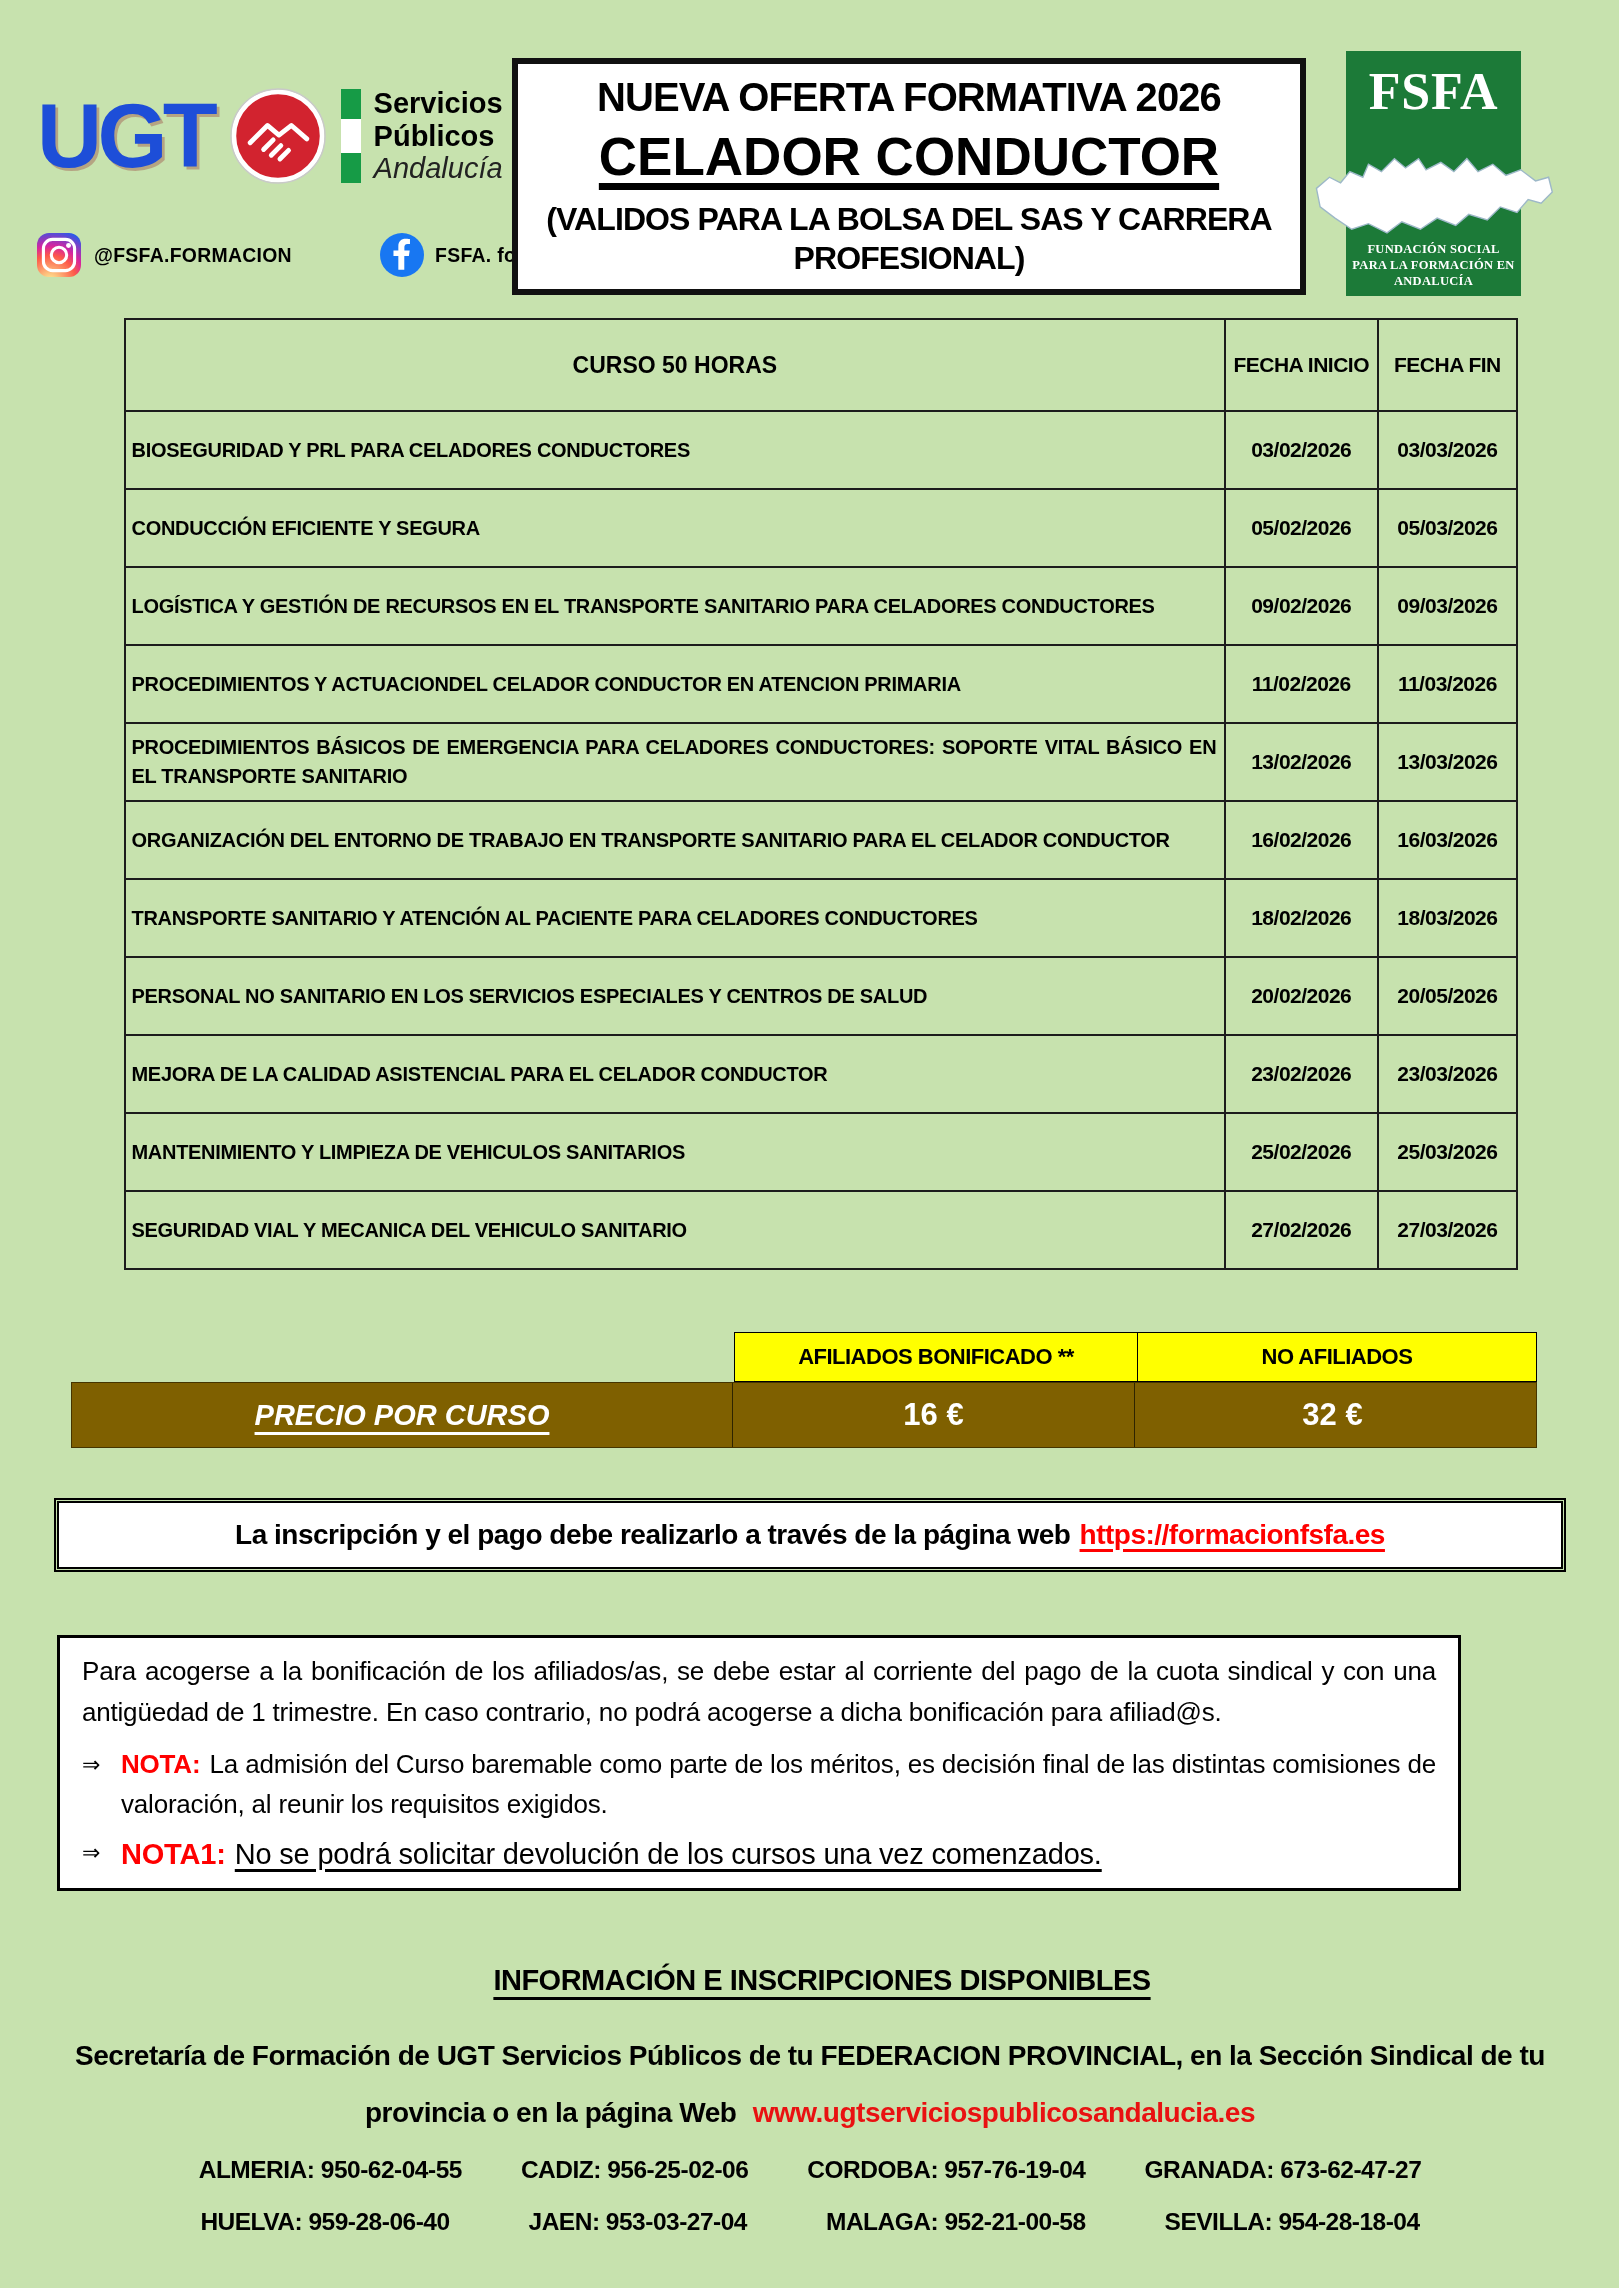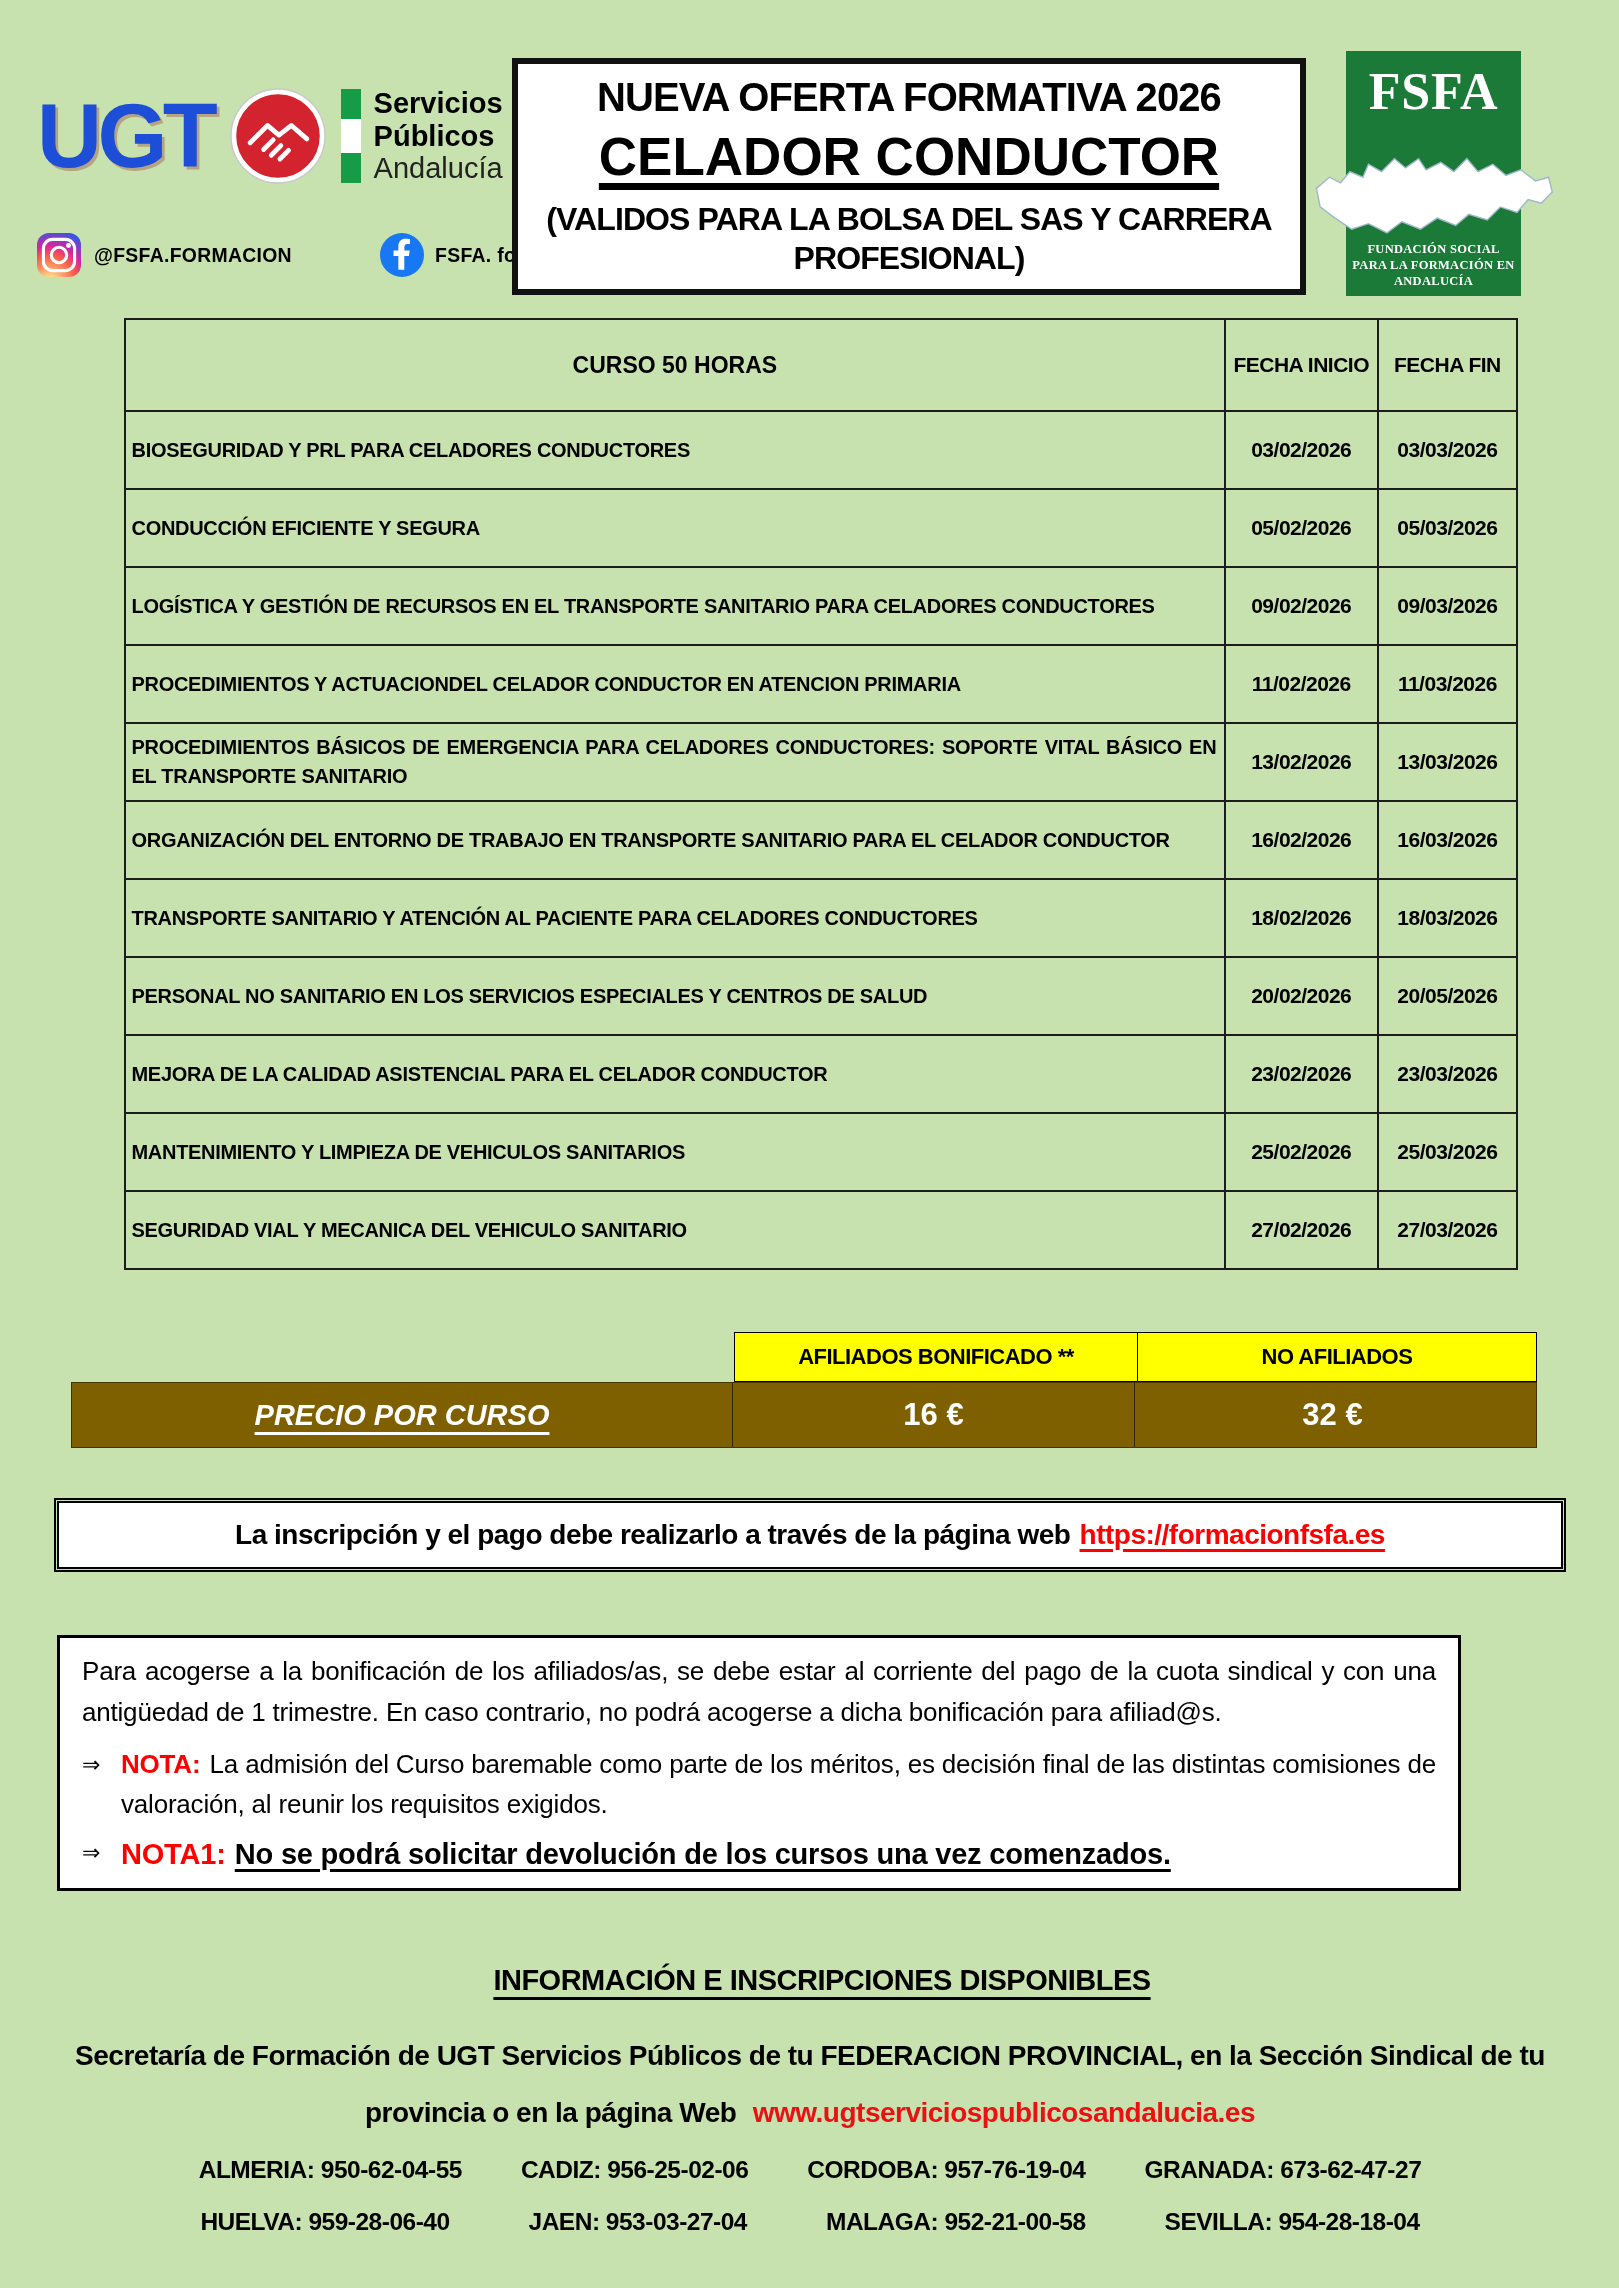--- a/index.html
+++ b/index.html
@@ -19,21 +19,21 @@
     font-size:90px; font-weight:bold; color:#1d4ed8; letter-spacing:-4.6px;
     line-height:1; text-shadow:2.8px 2.8px 0 rgba(140,20,30,.30);
   }
   .ugt-circle { width:96px; height:96px; margin-left:16.6px; flex:0 0 auto; }
   .flag-bar {
     width:20px; height:94px; margin-left:14.8px; flex:0 0 auto;
     background:linear-gradient(180deg,#169b46 0 32%,#ffffff 32% 68%,#169b46 68% 100%);
   }
   .ugt-org { margin-left:13px; font-size:29px; line-height:1.12; }
   .ugt-org .b { font-weight:bold; display:block; }
-  .ugt-org .r { font-weight:normal; color:#222; display:block; }
+  .ugt-org .r { font-weight:normal; color:#222; display:block;font-style:italic; }
 
   
   .ig-row { left:37px; top:233px; display:flex; align-items:center; gap:13px; }
   .fb-row { left:380px; top:233px; display:flex; align-items:center; gap:11px; }
   .ig-icon {
     width:44px; height:44px; border-radius:12px; display:block;
     background:radial-gradient(circle at 30% 110%, #fdf497 0%, #fd5949 45%, #d6249f 62%, #285AEB 92%);
   }
   .fb-icon { width:44px; height:44px; display:block; }
   .handle { font-size:19.4px; font-weight:bold; letter-spacing:0.3px; }
@@ -99,21 +99,21 @@
 
   
   .notes { left:57px; top:1635px; width:1404px; background:#fff; border:3.7px solid #000;
     padding:13px 22px 11px 22px; font-size:26px; letter-spacing:-0.2px; }
   .n-par { margin:0 0 11px 0; text-align:justify; line-height:1.58; }
   .n-item { display:flex; margin-top:7.4px; line-height:1.55; }
   .arrow { width:39px; flex:0 0 auto; font-size:22px; padding-top:3.7px; }
   .n-content { flex:1; text-align:justify; }
   .red-label { color:#f00; font-weight:bold; margin-right:9.2px; }
   .n2 .red-label { font-size:29px; }
-  .n2text { font-weight:bold; font-size:29px; text-decoration:underline;
+  .n2text { font-weight:normal; font-size:29px; text-decoration:underline;
     text-decoration-thickness:2.8px; text-underline-offset:4.6px; }
 
   
   .info-head { left:0; right:0; top:1964px; text-align:center; font-size:29px; font-weight:bold;
     text-decoration:underline; text-decoration-thickness:2.8px; text-underline-offset:6.5px;
     letter-spacing:-0.5px;margin-left:24px; }
   .info-body { left:67px; top:2027px; width:1486px; margin:0; text-align:center;
     font-size:28px; font-weight:bold; line-height:2.05; letter-spacing:-0.5px; }
   .red-link2 { color:#e91111; font-weight:bold; text-decoration:none; margin-left:9.2px; cursor:pointer; }
   .phone-row { left:0; right:0; display:flex; justify-content:center; gap:59px;

